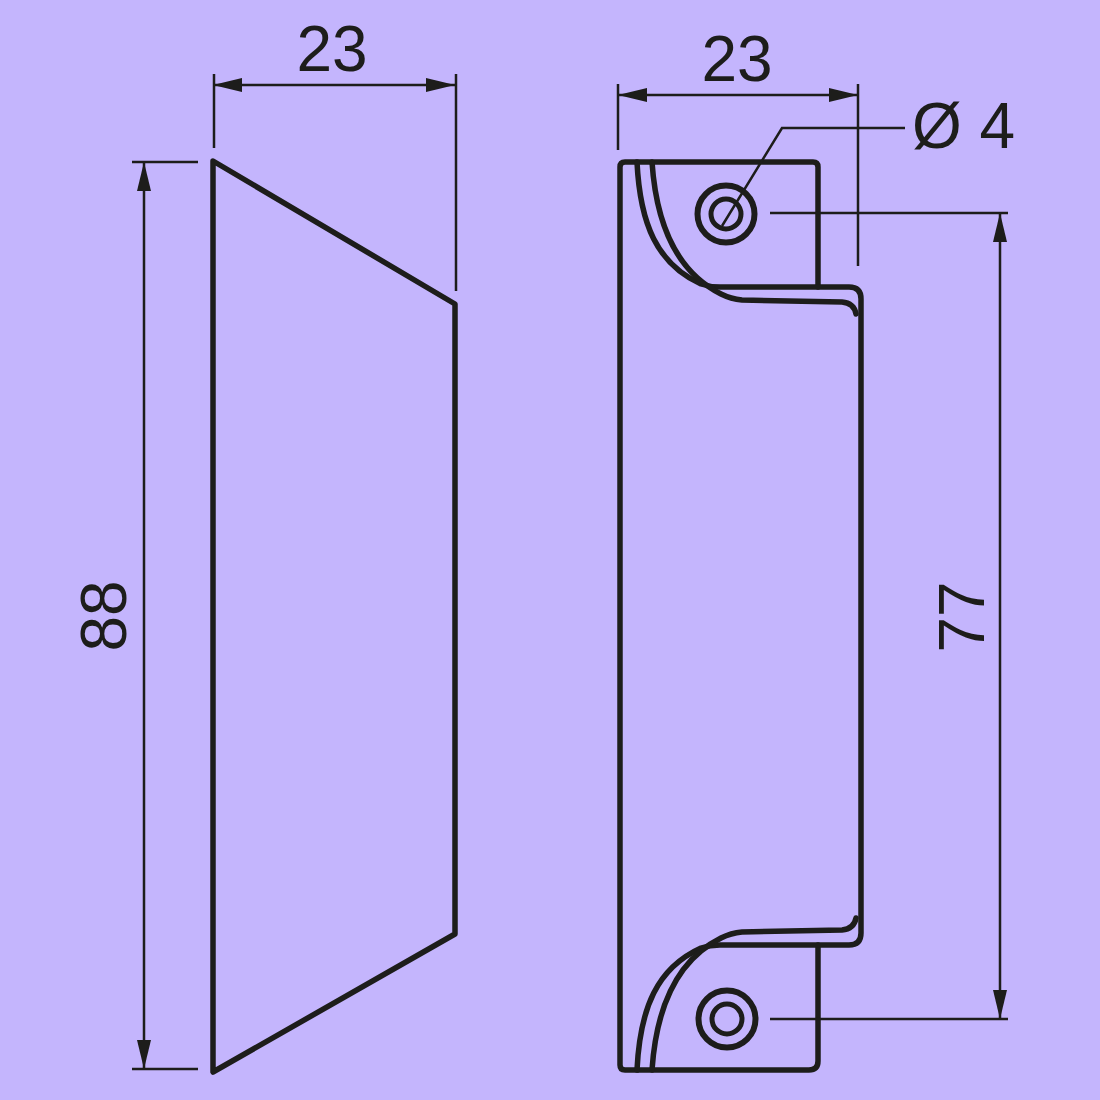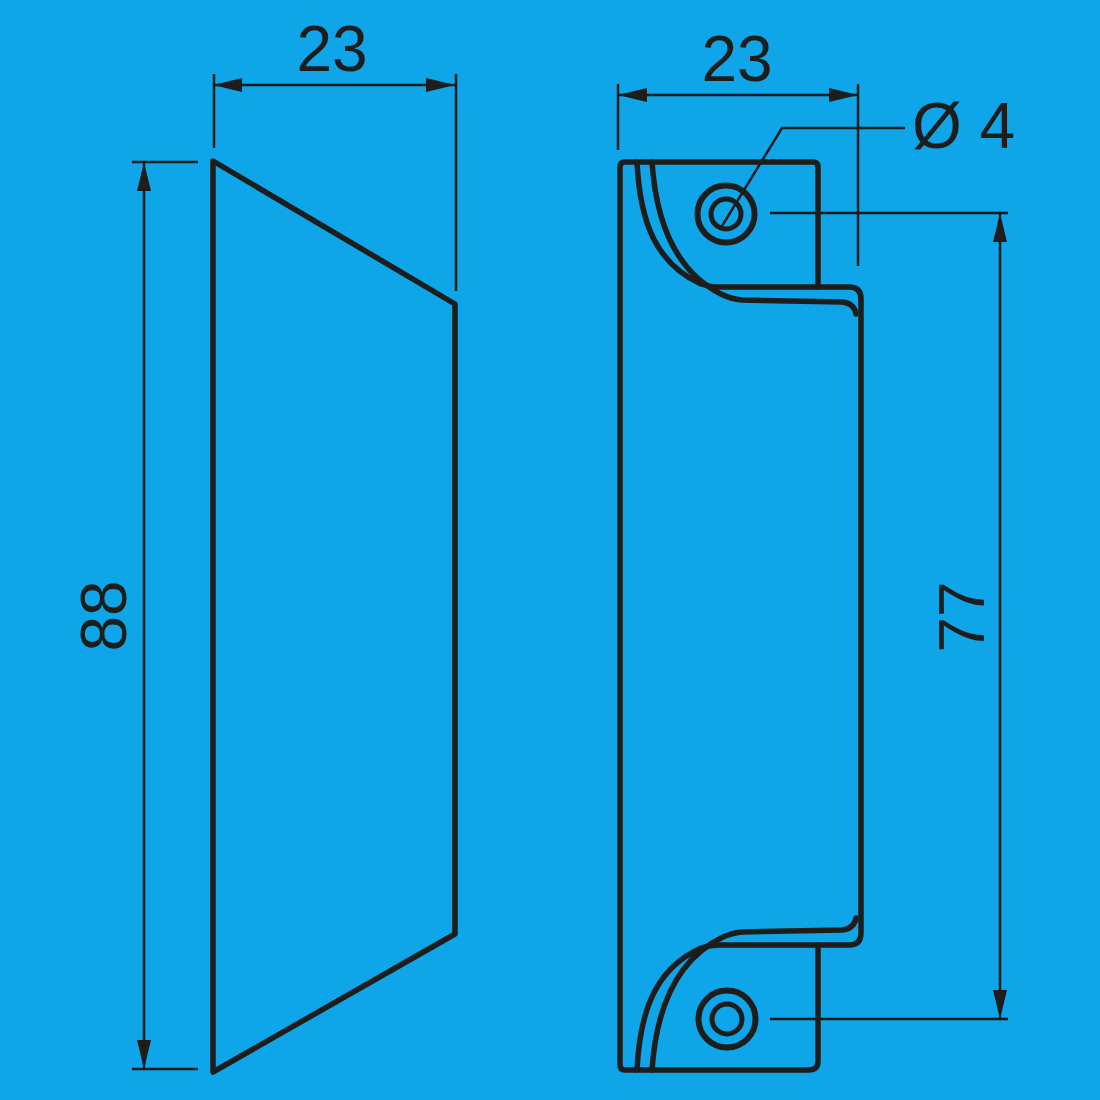--- a/index.html
+++ b/index.html
@@ -4,21 +4,21 @@
 <style>
   html, body {
     margin: 0;
     padding: 0;
     background: #ffffff;
   }
   .stage {
     position: relative;
     width: 1100px;
     height: 1100px;
-    background: #0ea5e9;
+    background: #c4b5fd;
     overflow: hidden;
   }
   svg {
     display: block;
     width: 1100px;
     height: 1100px;
   }
   .outline {
     fill: none;
     stroke: #1d1d1b;

